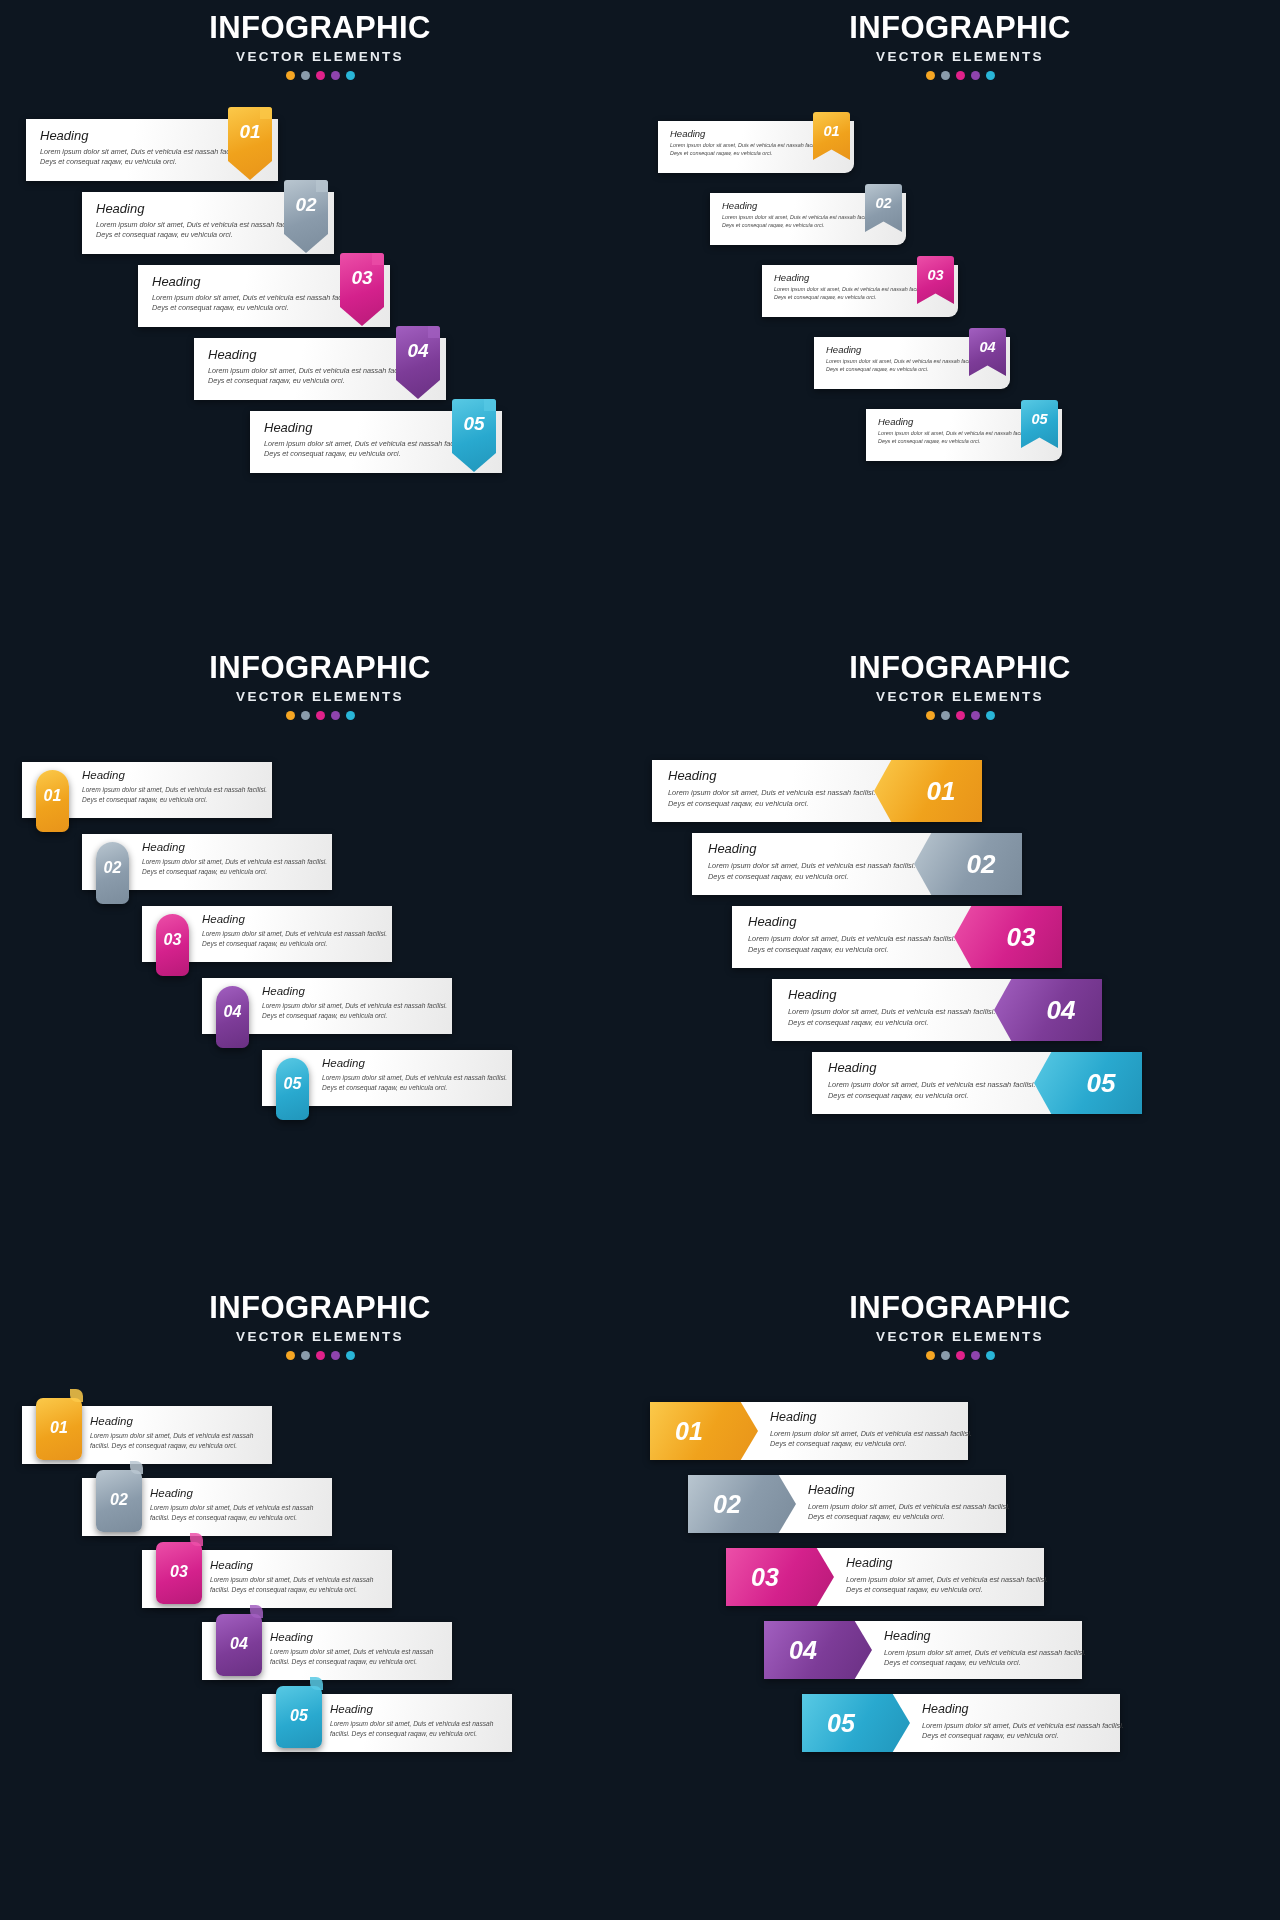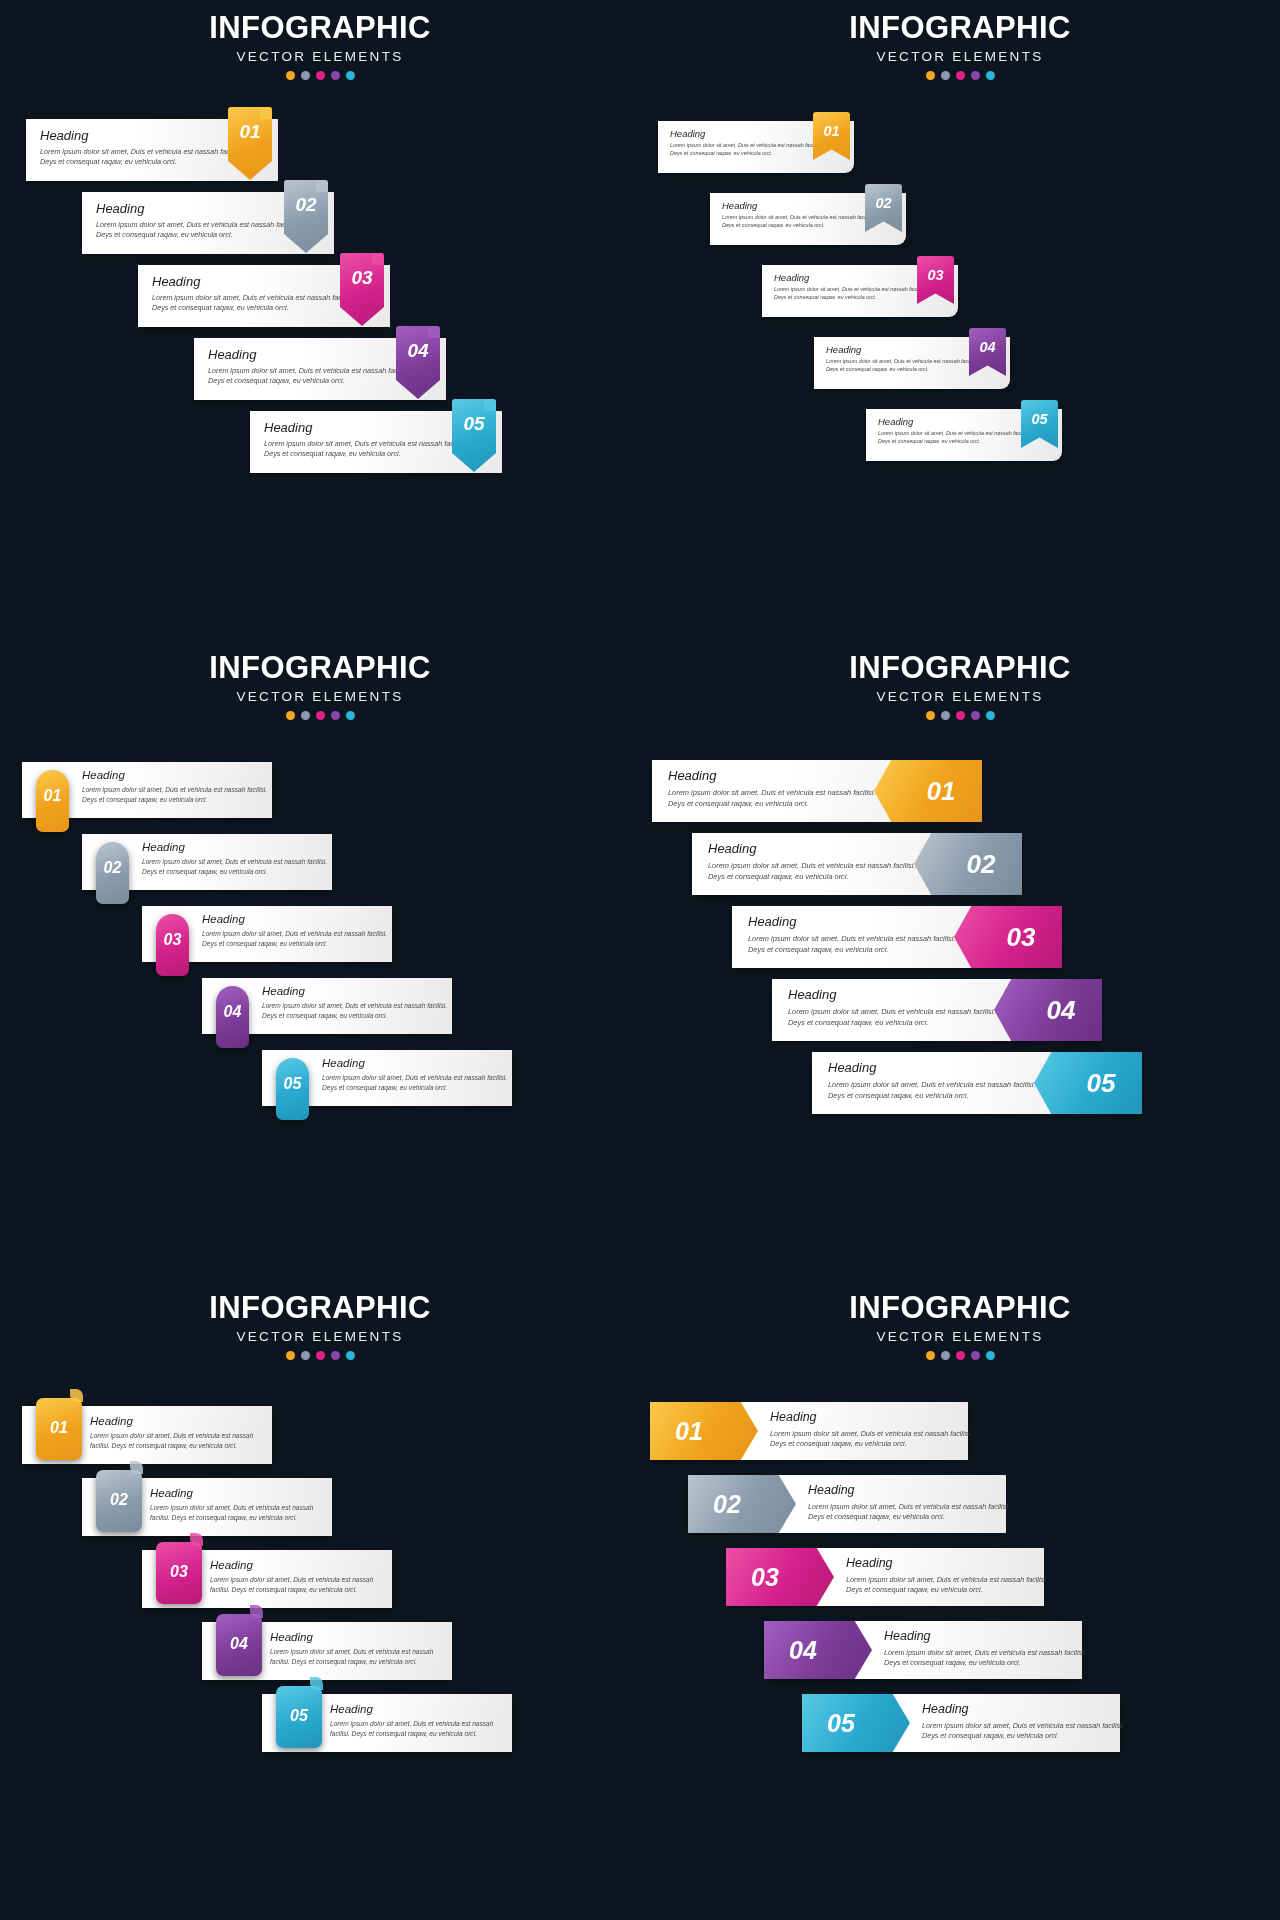--- a/index.html
+++ b/index.html
@@ -21,21 +21,21 @@
   .p6 { left:640px; top:1280px;}
 
   
   .head { position:absolute; left:0; right:0; top:12px; text-align:center; }
   .head .title {
     font-size:31px; font-weight:bold; color:#ffffff;
     letter-spacing:0.4px; line-height:1.05;
   }
   .head .sub {
     font-size:13.5px; color:#e9edf1; letter-spacing:2.3px;
-    margin-top:4px; font-weight:400;
+    margin-top:4px; font-weight:700;
   }
   .dots { margin-top:7px; display:flex; gap:6px; justify-content:center; }
   .dot { width:9px; height:9px; border-radius:50%; }
 
   
   .cards { position:absolute; left:0; top:0; width:100%; height:100%; }
   .card { position:absolute; }
   .paper {
     position:absolute; top:0; left:0; height:100%;
     background:linear-gradient(100deg,#ffffff 0%,#ffffff 42%,#e9e9e9 100%);

